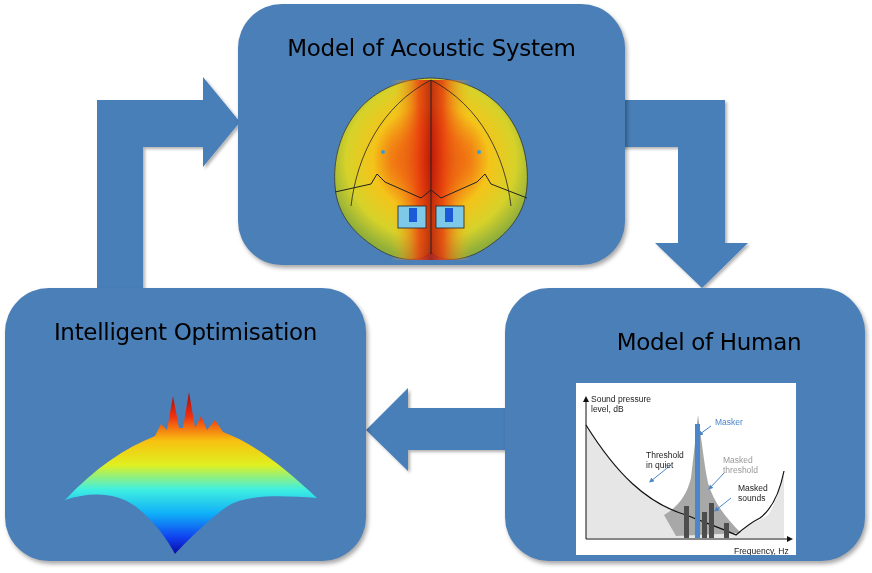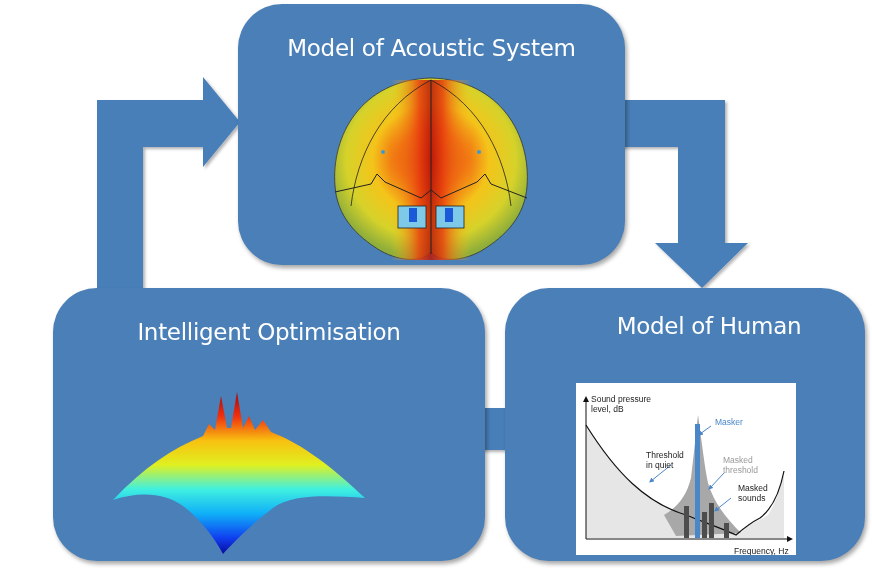--- a/index.html
+++ b/index.html
@@ -2,29 +2,29 @@
 <html><head>
 <meta charset="utf-8">
 <style>
   html, body { margin: 0; padding: 0; background: #ffffff; }
   body { width: 872px; height: 573px; position: relative; overflow: hidden; font-family: "Liberation Sans", "DejaVu Sans", sans-serif; }
   .box {
     position: absolute; background: #4a7fb8; border-radius: 44px;
     box-shadow: 2px 3px 4px rgba(0,0,0,0.35);
   }
   .box-title {
-    position: absolute; left: 0; right: 0; text-align: center; color: #ffffff;
+    position: absolute; left: 0; right: 0; text-align: center; color: #000000;
     font-family: "DejaVu Sans", sans-serif; font-size: 23px; line-height: 29px; letter-spacing: -0.3px;
   }
   #top-box { left: 238px; top: 4px; width: 387px; height: 261px; }
   #top-box .box-title { top: 30px; }
-  #left-box { left: 5px; top: 288px; width: 432px; height: 273px; margin-left: 48px; }
+  #left-box { left: 5px; top: 288px; width: 361px; height: 273px; }
   #left-box .box-title { top: 30px; }
   #right-box { left: 505px; top: 288px; width: 360px; height: 273px; }
-  #right-box .box-title { top: 24px; padding-left: 48px; }
+  #right-box .box-title { top: 40px; padding-left: 48px; }
   svg.arrows { position: absolute; left: 0; top: 0; }
   .panel {
     position: absolute; left: 71px; top: 95px; width: 220px; height: 172px; background: #ffffff;
   }
   .chart-text { font-family: "Liberation Sans", sans-serif; font-size: 8.5px; }
 </style>
 </head>
 <body>
 
 <svg class="arrows" width="872" height="573">

